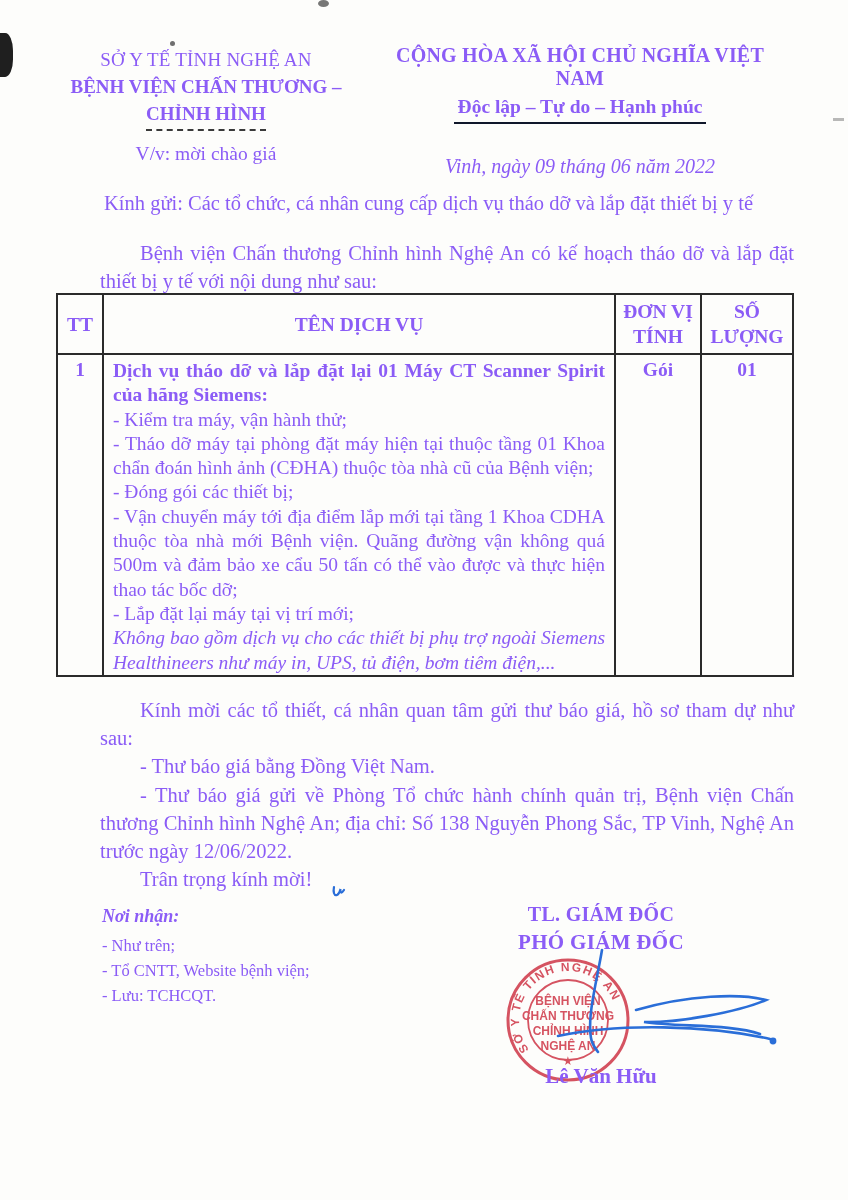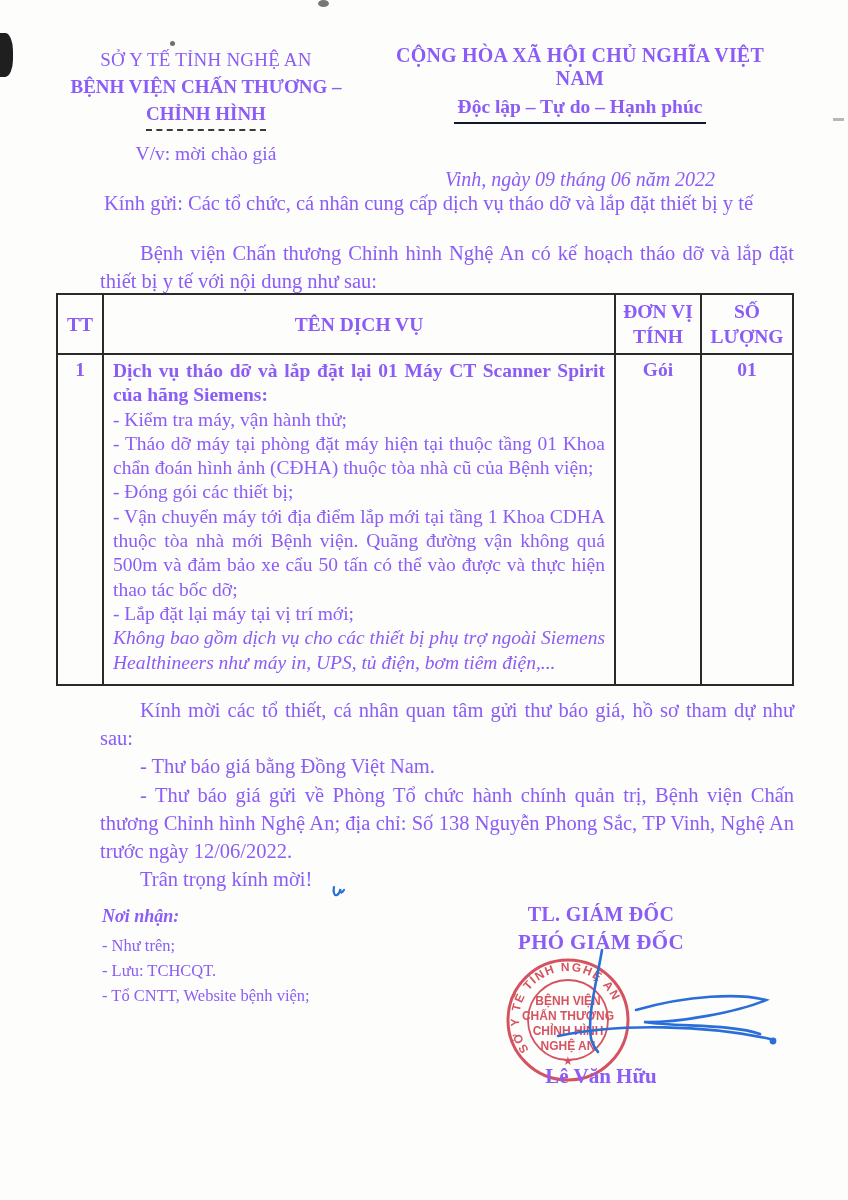--- a/index.html
+++ b/index.html
@@ -25,21 +25,21 @@
   .org-underline { display: inline-block; border-bottom: 2.5px dashed #3a3a3a; padding-bottom: 2px; }
   .doc-subject { font-size: 19.5px; margin-top: 9px; }
 
   .header-right {
     position: absolute; left: 380px; top: 44px; width: 400px;
     text-align: center;
   }
   .national-title { font-size: 20px; font-weight: bold; letter-spacing: .2px; }
   .national-motto { display: inline-block; font-size: 19.5px; font-weight: bold;
     margin-top: 6px; padding: 0 4px 4px 4px; border-bottom: 2px solid #0f172a; }
-  .place-date { font-size: 20px; font-style: italic; margin-top: 44px; }
+  .place-date { font-size: 20px; font-style: italic; margin-top: 31px; }
 
   
   .salutation {
     position: absolute; left: 104px; top: 192px; width: 670px;
     font-size: 20.5px;
   }
   .intro {
     position: absolute; left: 100px; top: 239px; width: 694px;
     font-size: 20.5px; line-height: 28px;
     text-indent: 40px; text-align: justify;
@@ -51,21 +51,21 @@
     border-collapse: collapse; table-layout: fixed;
   }
   table.quote th, table.quote td {
     border: 2px solid #2a2a2a; vertical-align: top;
   }
   table.quote th {
     font-size: 19.5px; font-weight: bold; text-align: center;
     vertical-align: middle; padding: 4px 2px; height: 58px; line-height: 25px;
   }
   td.cell-tt { text-align: center; font-weight: bold; font-size: 19.5px; padding-top: 4px; }
-  td.cell-service { padding: 4px 9px 9px 9px; margin-left: 8px; }
+  td.cell-service { padding: 4px 9px 0 9px; margin-left: 8px; }
   .svc-line { font-size: 19.5px; line-height: 24.3px; text-align: justify; }
   .svc-title { font-weight: bold; }
   .svc-note { font-style: italic; }
   td.cell-unit, td.cell-qty { text-align: center; font-weight: bold; font-size: 19.5px; padding-top: 4px; }
 
   
   .closing {
     position: absolute; left: 100px; top: 697px; width: 694px;
     font-size: 20.5px; line-height: 27.7px; text-align: justify;
   }
@@ -162,22 +162,22 @@
       <span>Trân trọng kính mời!</span>
       <svg class="tick-mark" width="16" height="18" viewBox="0 0 16 18">
         <path d="M2,4 C1,9 2,13 5,12 C7.5,11 8,8 8.5,6 C8,10 9.5,11 12,7" fill="none" stroke="#2a6ed8" stroke-width="2.2" stroke-linecap="round"></path>
       </svg>
     </p>
   </div>
 
   <div class="recipients">
     <div class="recipients-label">Nơi nhận:</div>
     <div>- Như trên;</div>
+    <div>- Tổ CNTT, Website bệnh viện;</div>
     <div>- Lưu: TCHCQT.</div>
-    <div>- Tổ CNTT, Website bệnh viện;</div>
   </div>
 
   <div class="sign-block">
     <div class="signer-title-1">TL. GIÁM ĐỐC</div>
     <div class="signer-title-2">PHÓ GIÁM ĐỐC</div>
   </div>
 
   <svg class="seal-signature" viewBox="0 0 370 162" width="370" height="162">
     <g opacity="0.88">
       <circle cx="128" cy="82" r="60" fill="none" stroke="#d03c4c" stroke-width="3"></circle>

